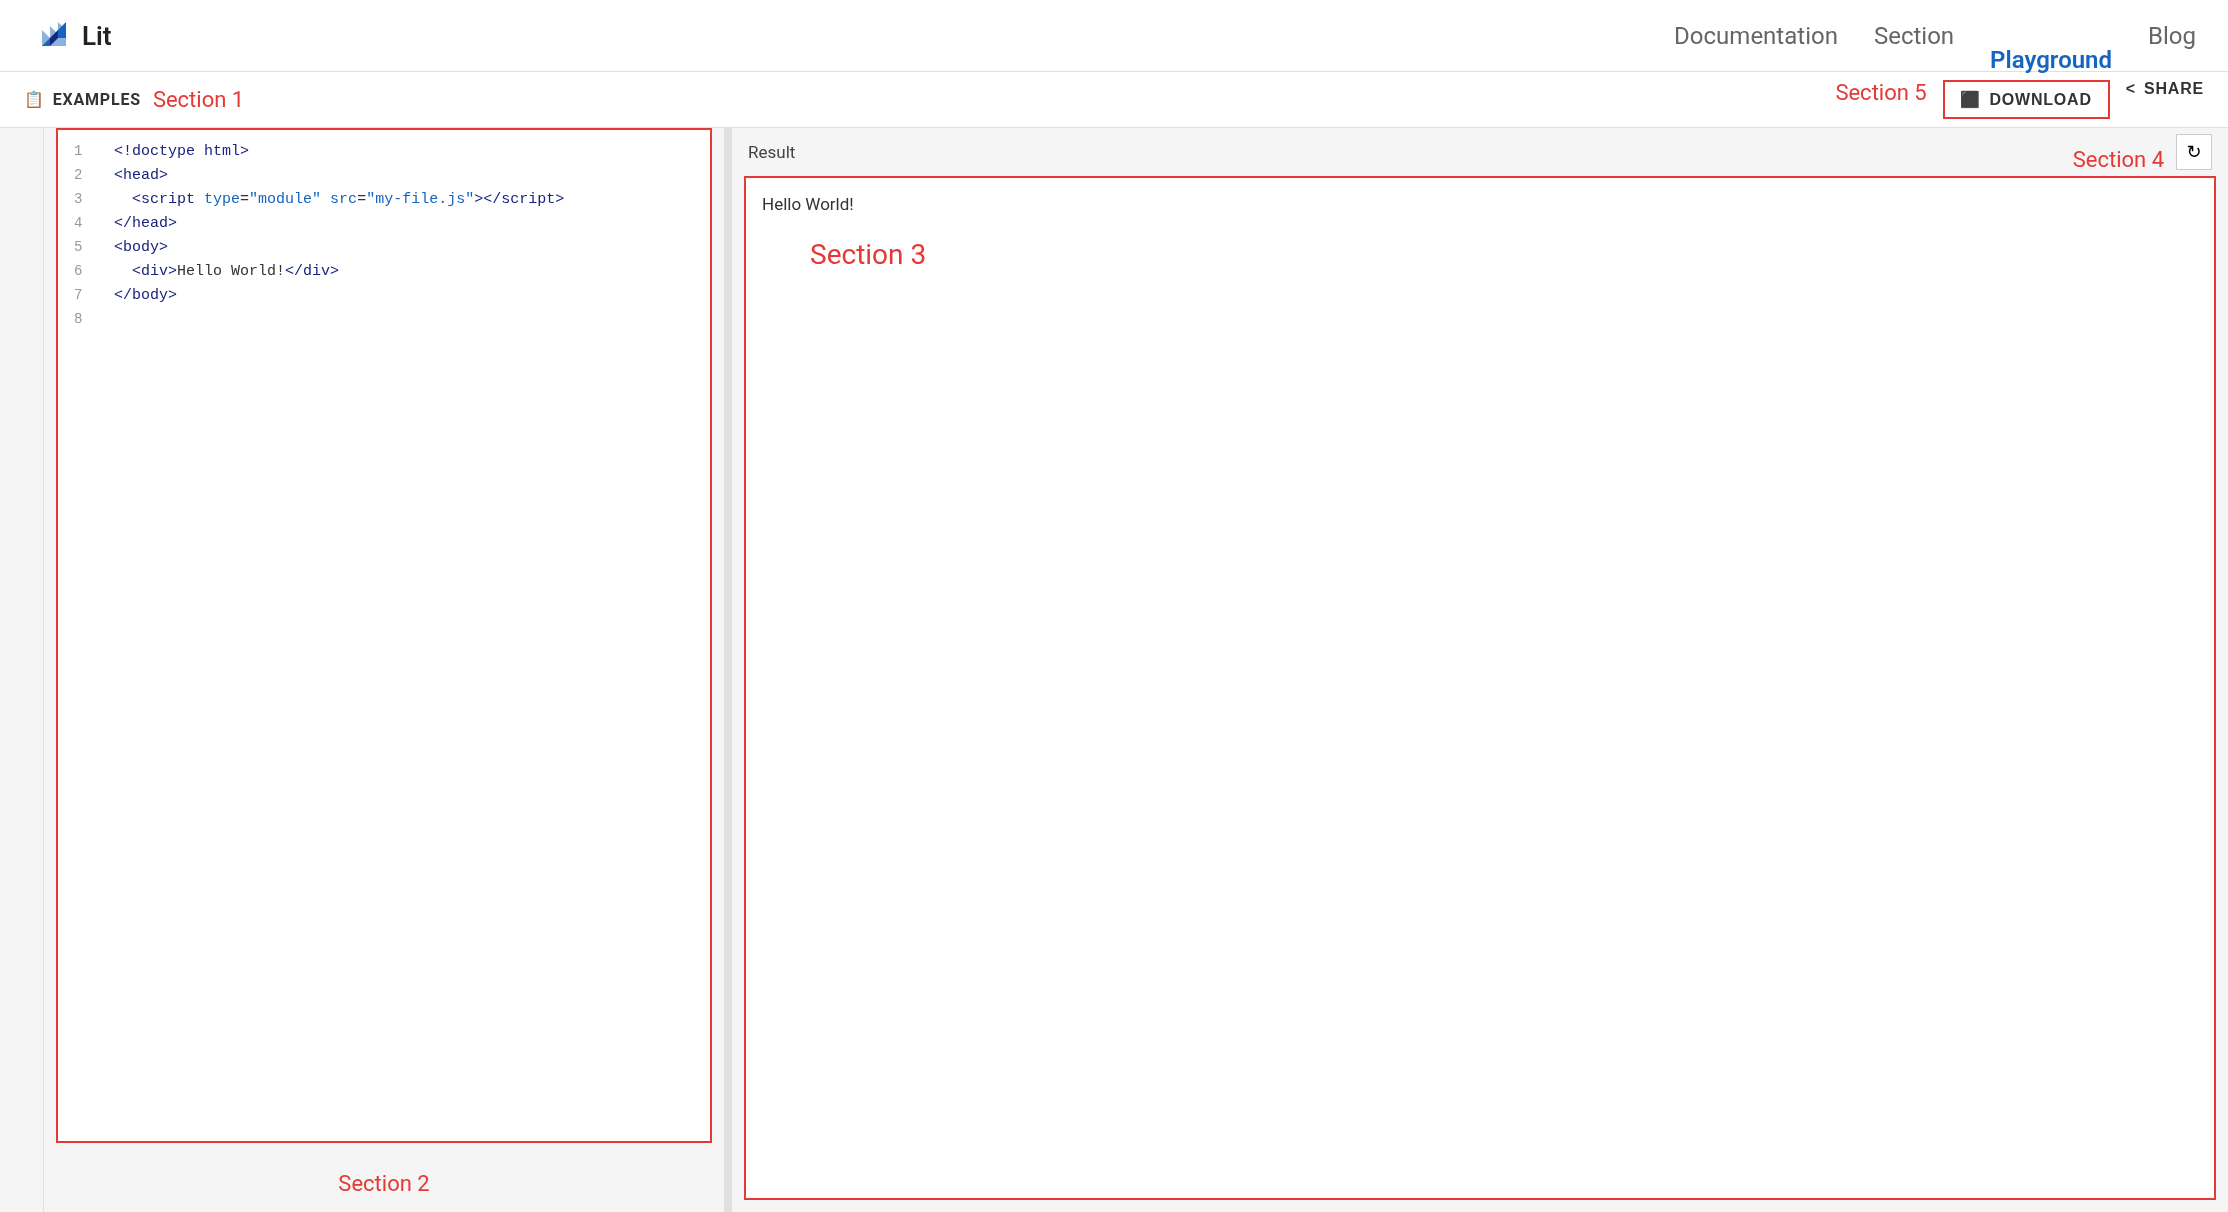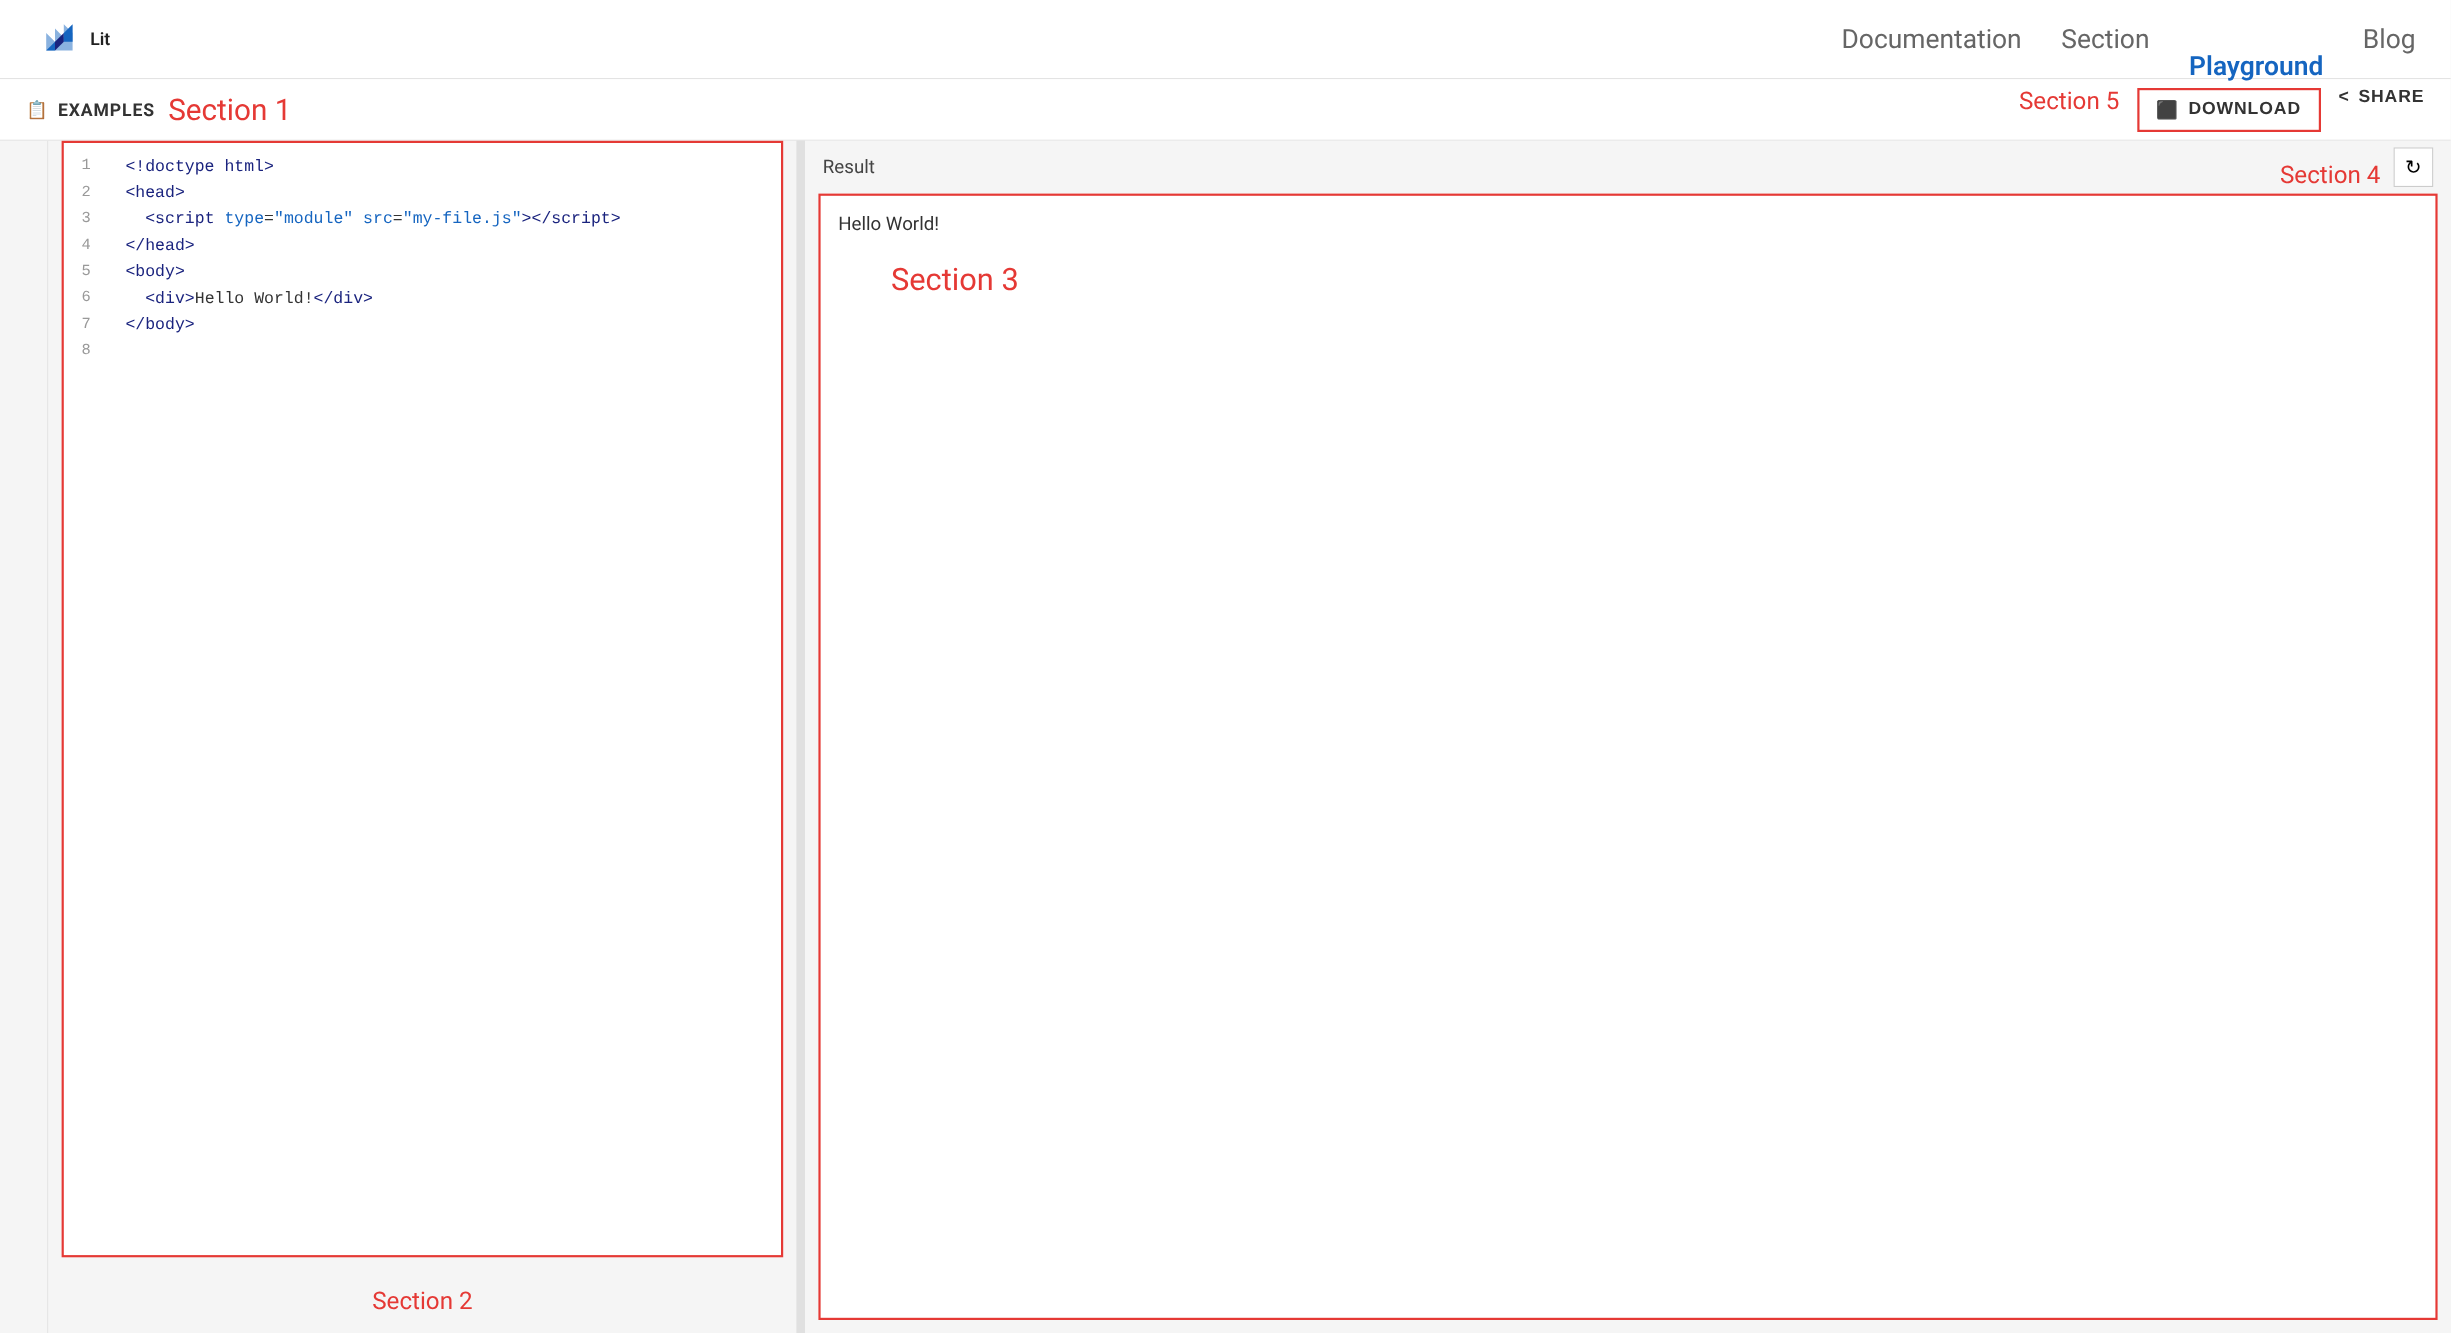--- a/index.html
+++ b/index.html
@@ -18,21 +18,21 @@
     .logo-area {
       display: flex;
       align-items: center;
       gap: 10px;
     }
     .logo-icon {
       width: 40px;
       height: 40px;
     }
     .logo-text {
-      font-size: 16px;
+      font-size: 26px;
       font-weight: 600;
       color: #222;
     }
     .nav-links {
       display: flex;
       align-items: center;
       gap: 36px;
     }
     .nav-link {
       font-size: 24px;
@@ -60,21 +60,21 @@
       display: flex;
       align-items: center;
       gap: 8px;
       font-size: 16px;
       font-weight: 700;
       color: #333;
       letter-spacing: 0.05em;
     }
     .section1-label {
       color: #e53935;
-      font-size: 27px;
+      font-size: 22px;
       font-weight: 400;
       margin-left: 12px;
     }
     .right-toolbar {
       display: flex;
       align-items: flex-start;
       gap: 16px;
     }
     .section5-label {
       color: #e53935;

